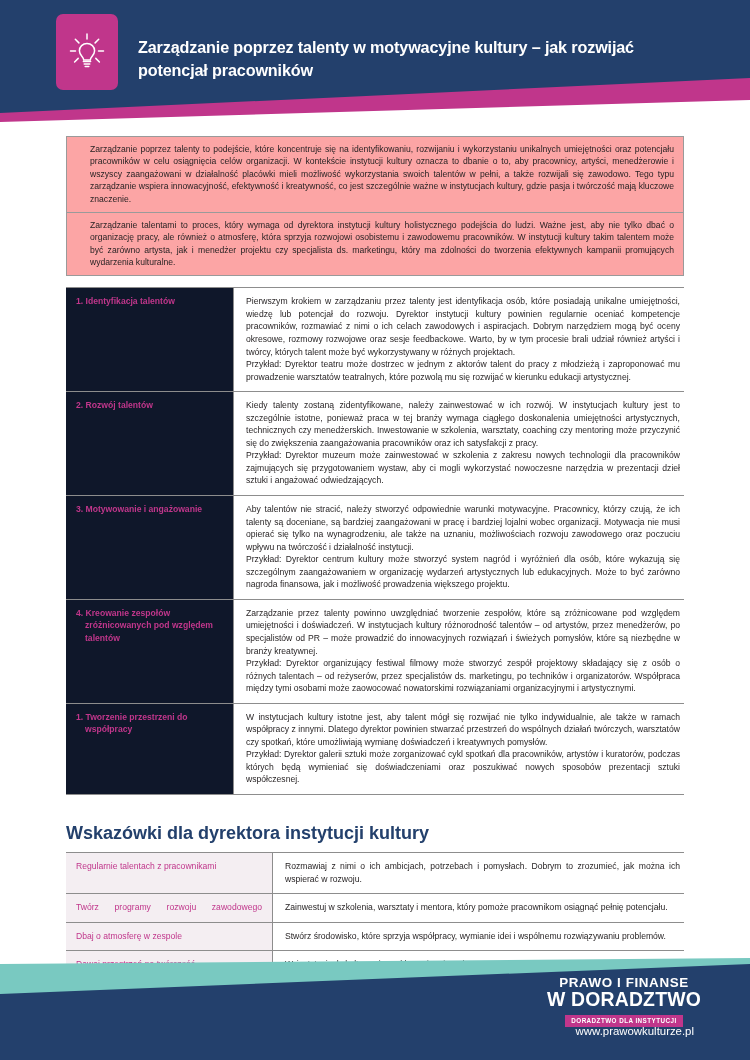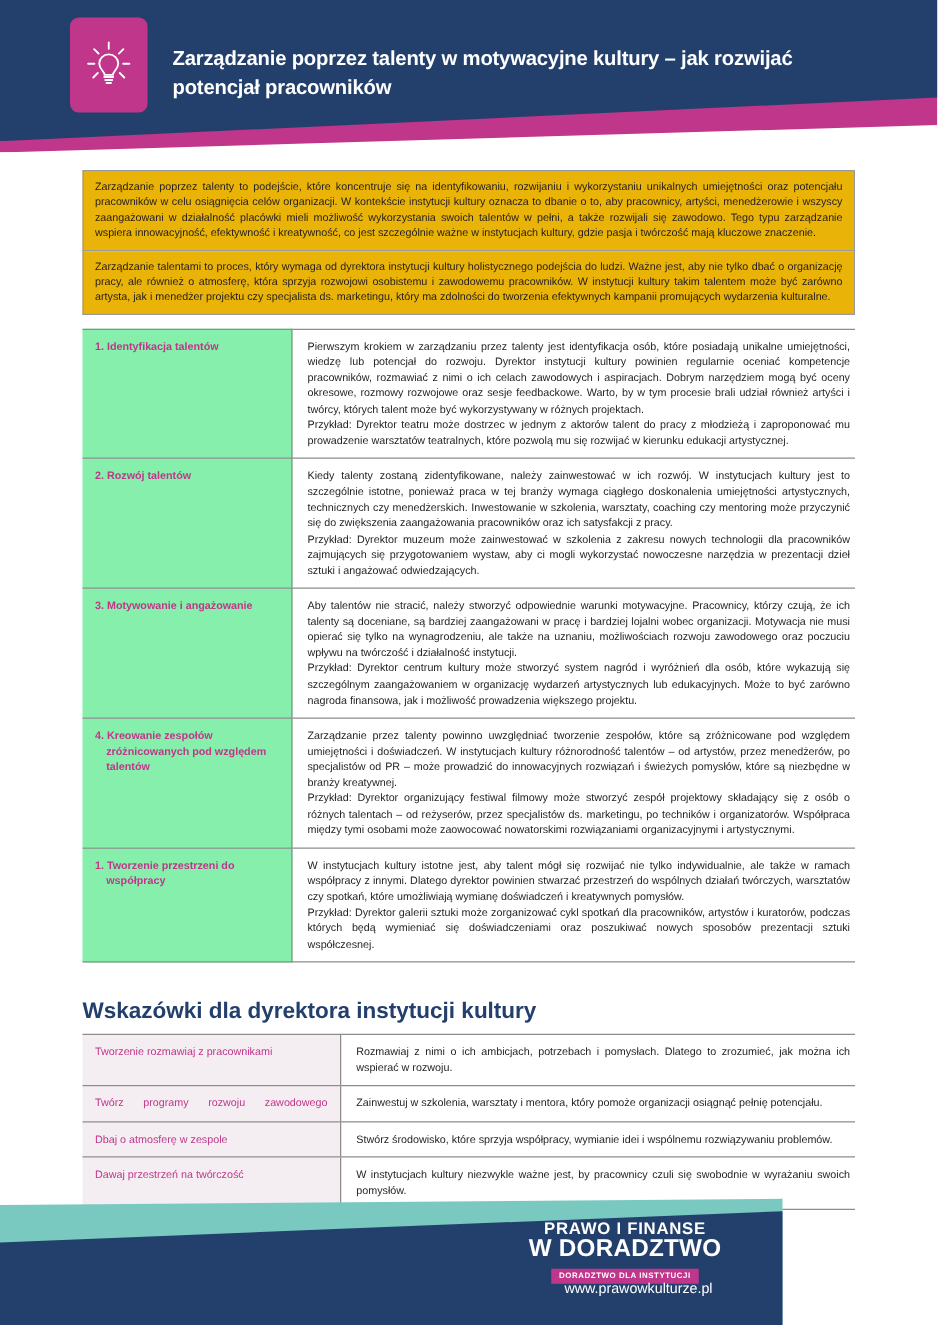--- a/index.html
+++ b/index.html
@@ -63,22 +63,22 @@
   
   .content {
     position: absolute;
     left: 66px; top: 136px;
     width: 618px;
   }
 
   
   .intro-box {
     border: 1px solid #9a9a9a;
-    background: #eab308;
-    padding: 6px 9px 7px 9px;
+    background: #fca5a5;
+    padding: 6px 9px 7px 23px;
     font-size: 8.6px;
     line-height: 1.44;
     text-align: justify;
     color: #231f20;
     box-sizing: border-box;
   }
   .intro-box + .intro-box { border-top: none; }
   .intro-heading {
     color: #23406c;
     font-weight: bold;
@@ -96,21 +96,21 @@
   .maintable td, .tipstable td {
     vertical-align: top;
     border-top: 1px solid #8d8d8d;
     border-bottom: 1px solid #8d8d8d;
     padding: 7px 9px 8px 9px;
     font-size: 8.6px;
     line-height: 1.46;
   }
   .maintable td.col-label {
     width: 148px;
-    background: #86efac;
+    background: #0f172a;
     color: #c0368b;
     font-weight: bold;
     font-size: 8.6px;
     border-right: 1px solid #8d8d8d;
     padding-left: 10px;
   }
   .maintable td.col-label .hang {
     display: block;
     padding-left: 9px;
     text-indent: -9px;
@@ -146,21 +146,21 @@
   .tipstable td.col-body {
     text-align: justify;
     padding-left: 12px;
     padding-right: 4px;
   }
 
   
   .footer {
     position: absolute;
     left: 0; top: 958px;
-    width: 626px; height: 102px;
+    width: 750px; height: 102px;
     overflow: hidden;
   }
   .footer-teal {
     position: absolute;
     left: 0; top: 0;
     width: 750px; height: 102px;
     background: #79c9c1;
     clip-path: polygon(0 6px, 750px 0, 750px 102px, 0 102px);
   }
   .footer-navy {
@@ -292,26 +292,26 @@
         </td>
       </tr>
     </tbody>
   </table>
 
   <div class="tips-heading">Wskazówki dla dyrektora instytucji kultury</div>
 
   <table class="tipstable">
     <tbody>
       <tr>
-        <td class="col-label nojust">Tworzenie rozmawiaj z pracownikami</td>
-        <td class="col-body">Rozmawiaj z nimi o ich ambicjach, potrzebach i pomysłach. Dlatego to zrozumieć, jak można ich wspierać w rozwoju.</td>
+        <td class="col-label nojust">Regularnie talentach z pracownikami</td>
+        <td class="col-body">Rozmawiaj z nimi o ich ambicjach, potrzebach i pomysłach. Dobrym to zrozumieć, jak można ich wspierać w rozwoju.</td>
       </tr>
       <tr>
         <td class="col-label">Twórz programy rozwoju zawodowego</td>
-        <td class="col-body">Zainwestuj w szkolenia, warsztaty i mentora, który pomoże organizacji osiągnąć pełnię potencjału.</td>
+        <td class="col-body">Zainwestuj w szkolenia, warsztaty i mentora, który pomoże pracownikom osiągnąć pełnię potencjału.</td>
       </tr>
       <tr>
         <td class="col-label nojust">Dbaj o atmosferę w zespole</td>
         <td class="col-body">Stwórz środowisko, które sprzyja współpracy, wymianie idei i wspólnemu rozwiązywaniu problemów.</td>
       </tr>
       <tr>
         <td class="col-label nojust">Dawaj przestrzeń na twórczość</td>
         <td class="col-body">W instytucjach kultury niezwykle ważne jest, by pracownicy czuli się swobodnie w wyrażaniu swoich pomysłów.</td>
       </tr>
     </tbody>

